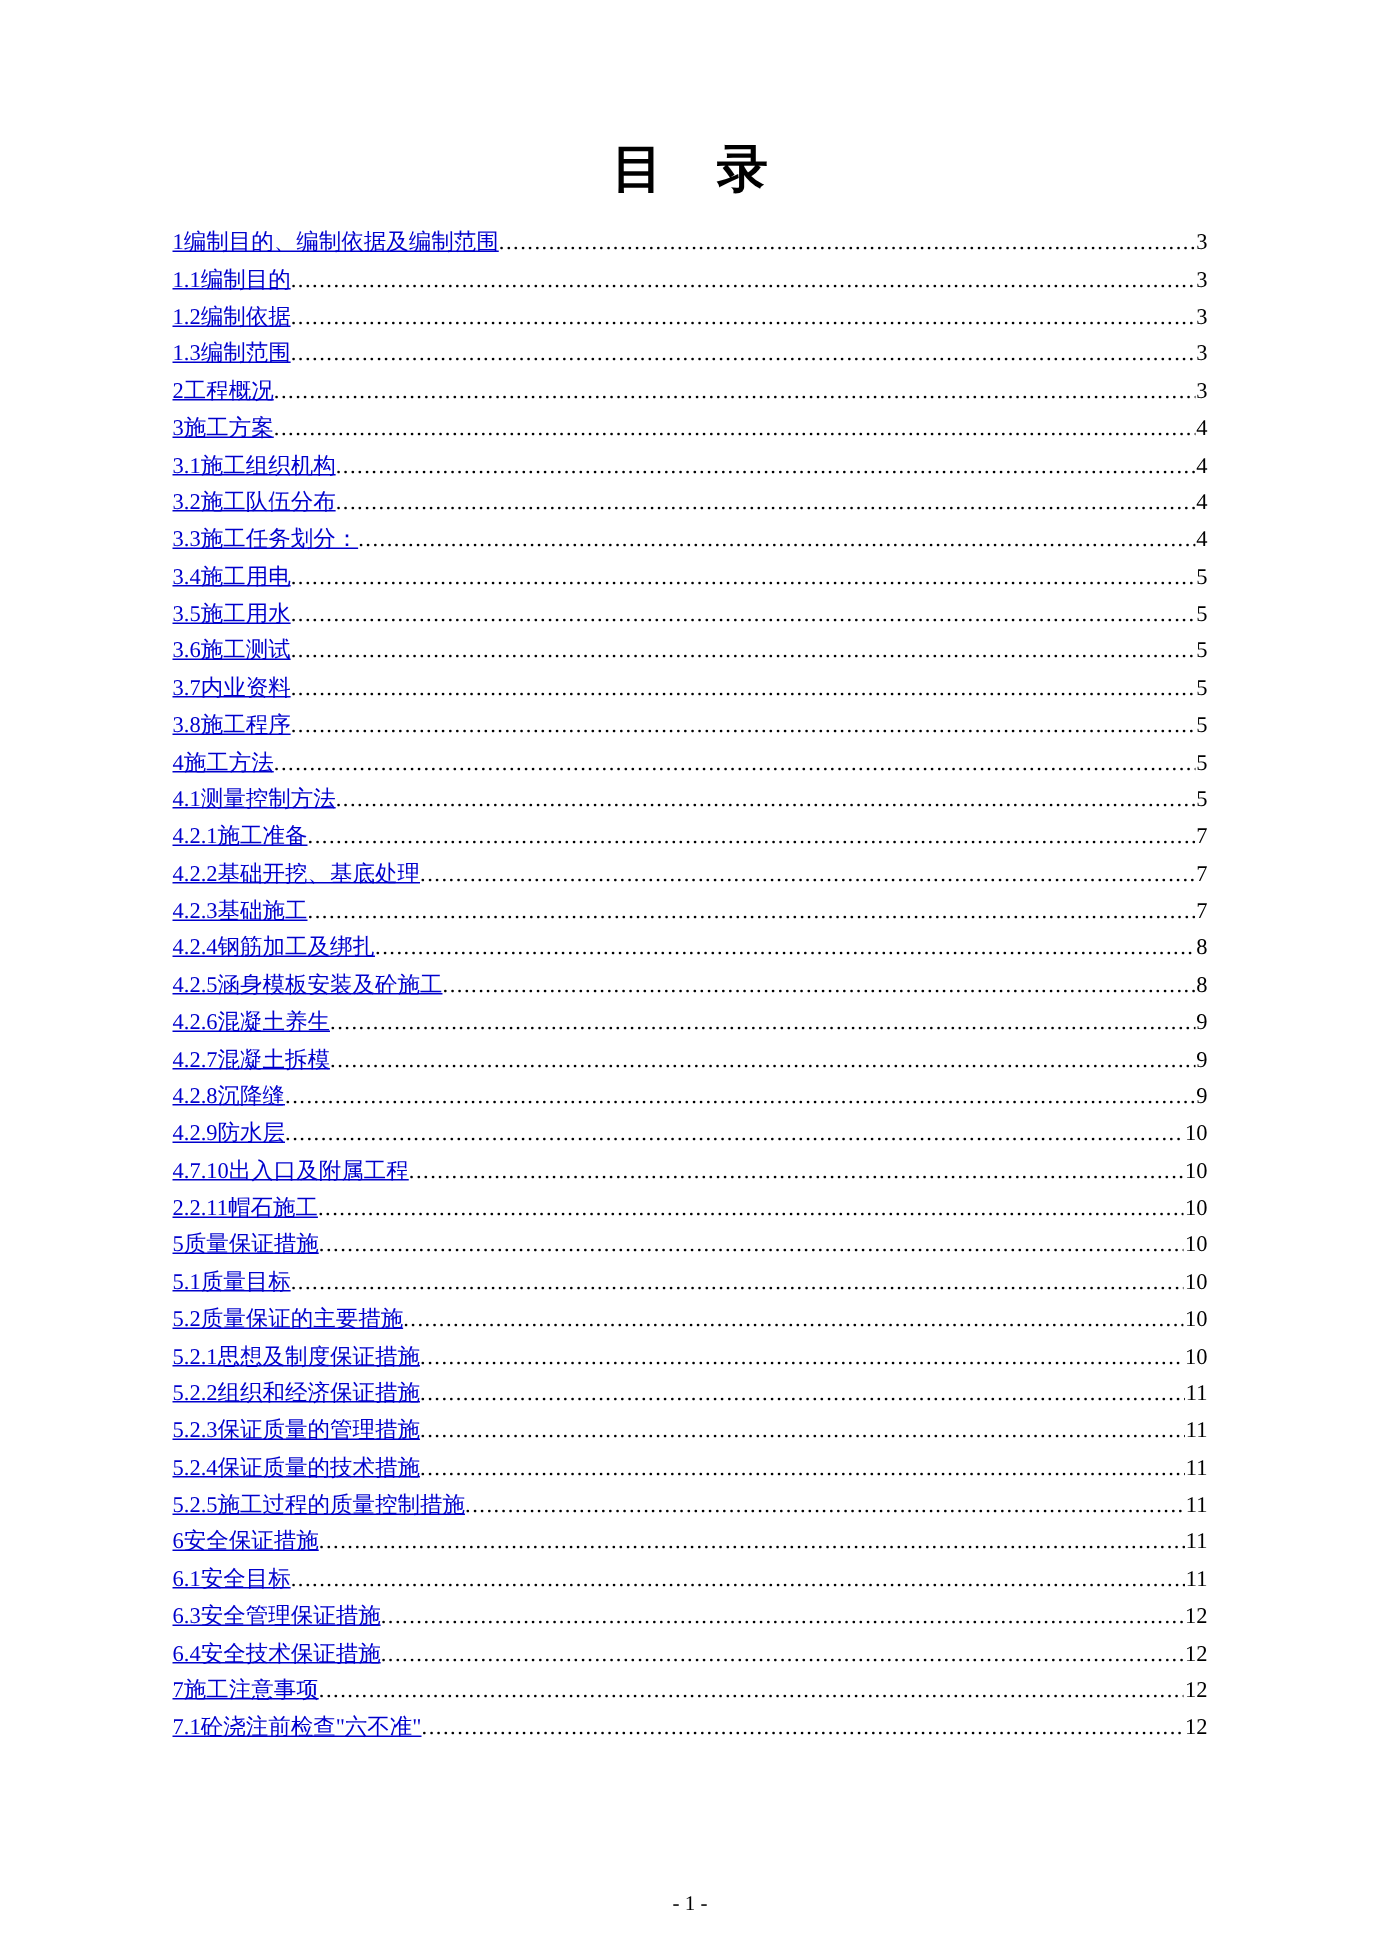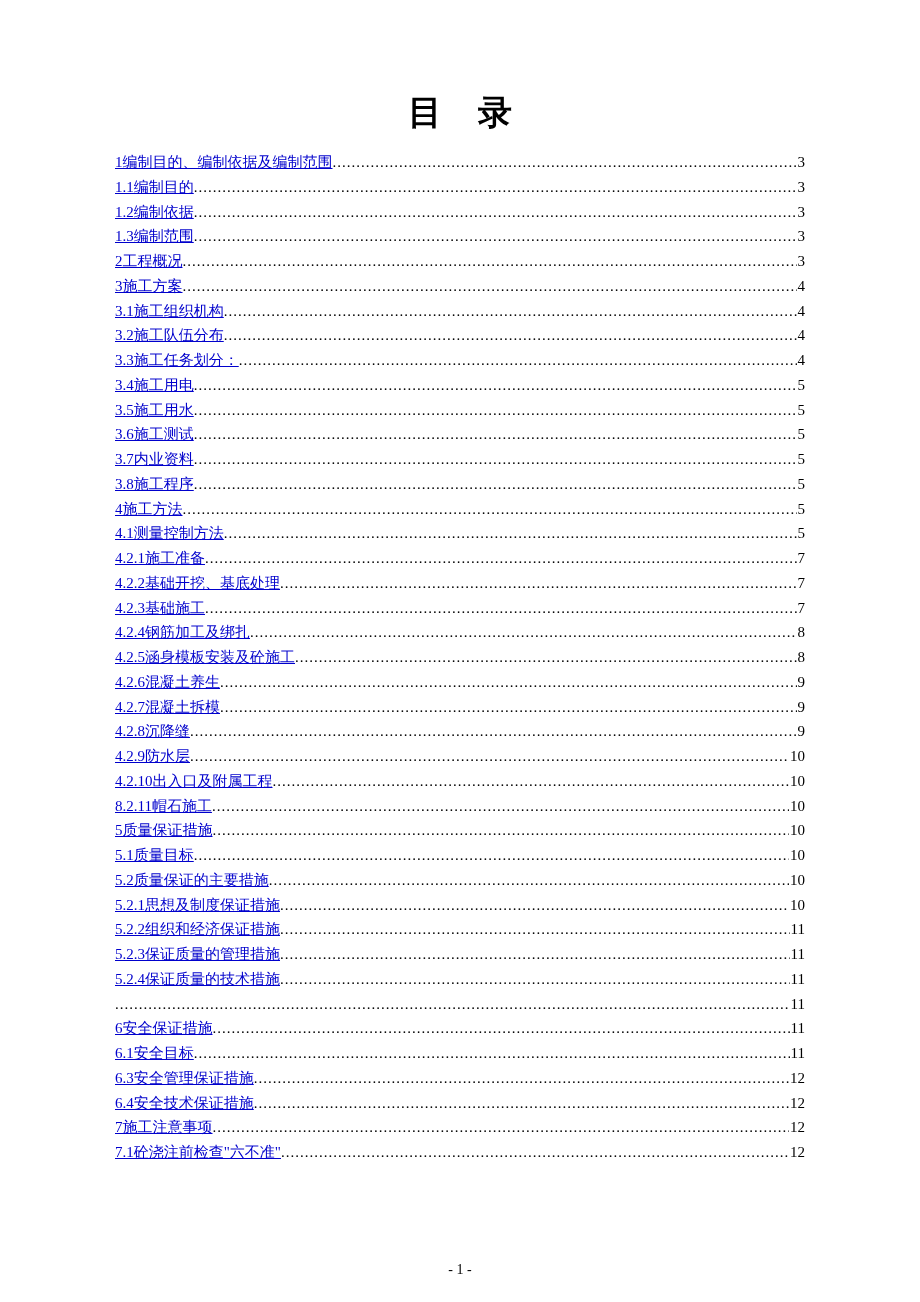--- a/index.html
+++ b/index.html
@@ -190,26 +190,26 @@
         <a class="toc-link" href="#">4.2.8沉降缝</a>
         <span class="leader"></span>
         <span class="pg">9</span>
       </div>
       <div class="toc-line">
         <a class="toc-link" href="#">4.2.9防水层</a>
         <span class="leader"></span>
         <span class="pg">10</span>
       </div>
       <div class="toc-line">
-        <a class="toc-link" href="#">4.2.10出入口及附属工程</a>
-        <span class="leader"></span>
-        <span class="pg">10</span>
-      </div>
-      <div class="toc-line">
-        <a class="toc-link" href="#">8.2.11帽石施工</a>
+        <a class="toc-link" href="#">4.7.10出入口及附属工程</a>
+        <span class="leader"></span>
+        <span class="pg">10</span>
+      </div>
+      <div class="toc-line">
+        <a class="toc-link" href="#">2.2.11帽石施工</a>
         <span class="leader"></span>
         <span class="pg">10</span>
       </div>
       <div class="toc-line">
         <a class="toc-link" href="#">5质量保证措施</a>
         <span class="leader"></span>
         <span class="pg">10</span>
       </div>
       <div class="toc-line">
         <a class="toc-link" href="#">5.1质量目标</a>
@@ -235,20 +235,21 @@
         <a class="toc-link" href="#">5.2.3保证质量的管理措施</a>
         <span class="leader"></span>
         <span class="pg">11</span>
       </div>
       <div class="toc-line">
         <a class="toc-link" href="#">5.2.4保证质量的技术措施</a>
         <span class="leader"></span>
         <span class="pg">11</span>
       </div>
       <div class="toc-line">
+        <a class="toc-link" href="#">5.2.5施工过程的质量控制措施</a>
         <span class="leader"></span>
         <span class="pg">11</span>
       </div>
       <div class="toc-line">
         <a class="toc-link" href="#">6安全保证措施</a>
         <span class="leader"></span>
         <span class="pg">11</span>
       </div>
       <div class="toc-line">
         <a class="toc-link" href="#">6.1安全目标</a>

